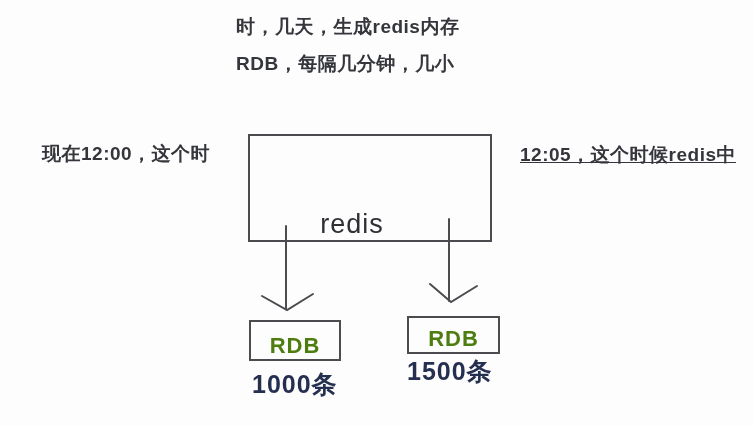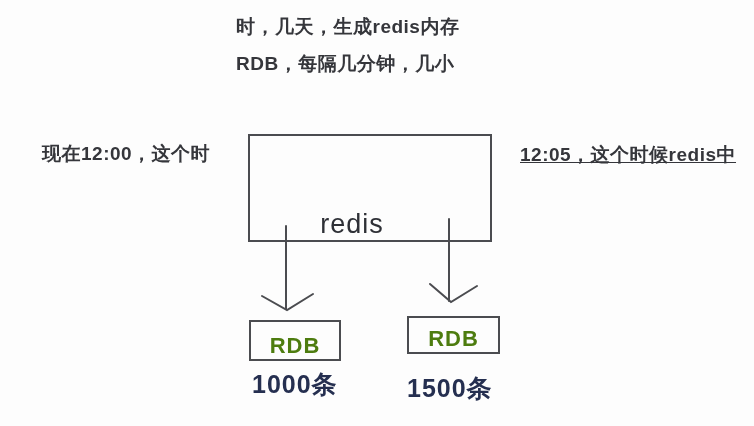--- a/index.html
+++ b/index.html
@@ -59,21 +59,21 @@
   }
   .count {
     position: absolute;
     color: #252f50;
     font-size: 25px;
     font-weight: bold;
     letter-spacing: 1px;
     white-space: nowrap;
   }
   .count-left  { left: 252px; top: 368px; }
-  .count-right { left: 407px; top: 372px; }
+  .count-right { left: 407px; top: 355px; }
 
   .arrow-layer {
     position: absolute;
     left: 0; top: 0;
     width: 754px; height: 426px;
     pointer-events: none;
   }
 </style>
 </head>
 <body>

